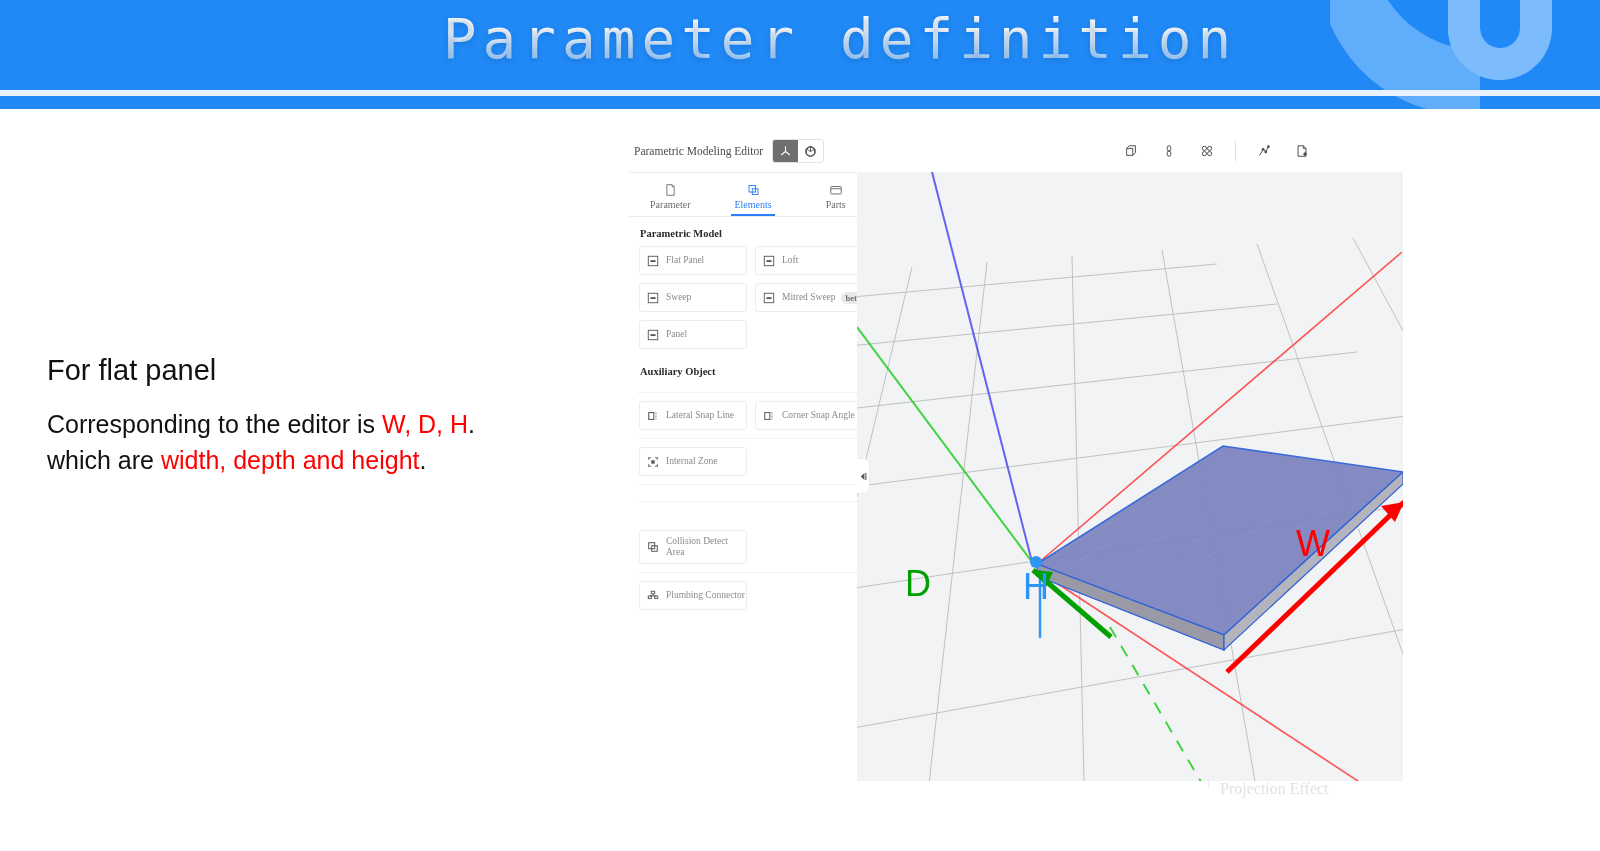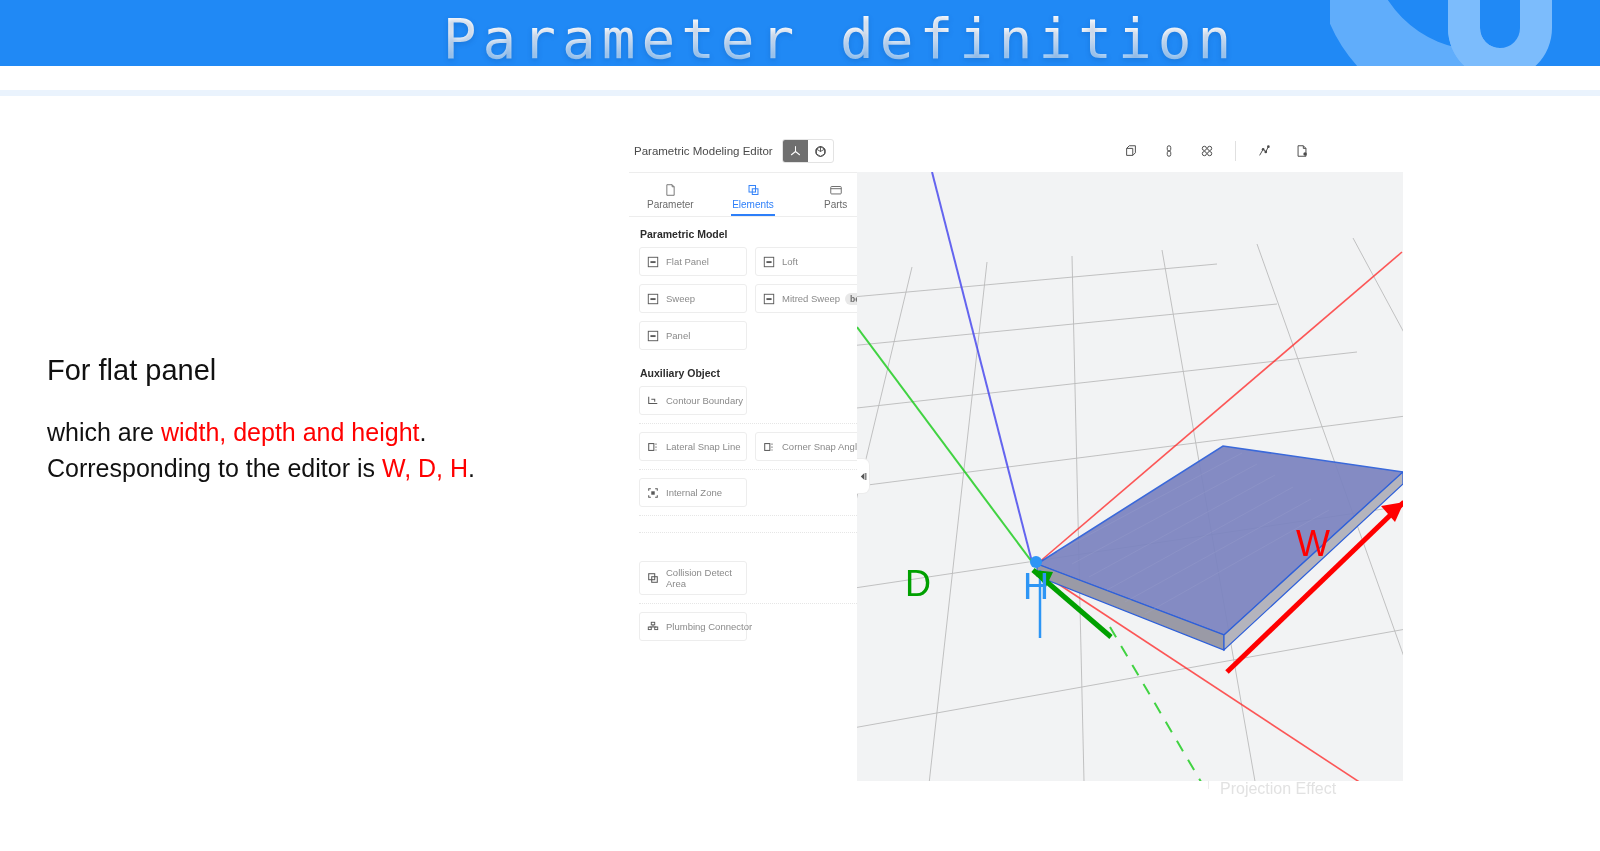--- a/index.html
+++ b/index.html
@@ -7,21 +7,21 @@
   body {
     font-family: "Liberation Sans", sans-serif;
     background: #ffffff;
     position: relative;
     overflow: hidden;
   }
 
   
   .banner {
     position: absolute; left: 0; top: 0;
-    width: 1600px; height: 66px;
+    width: 1600px; height: 109px;
     background: #2089f5;
     overflow: hidden;
   }
   .banner-strip {
     position: absolute; left: 0; top: 90px;
     width: 1600px; height: 6px;
     background: #eaf3fd;
   }
   .banner-deco { position: absolute; right: 0; top: -30px; width: 270px; height: 140px; }
   .banner-title {
@@ -38,26 +38,26 @@
     text-shadow: 0 2px 5px rgba(10,70,150,0.25);
     white-space: nowrap;
     padding-left: 80px;
   }
 
   
   .explain {
     position: absolute; left: 47px; top: 348px; width: 540px;
     color: #111;
   }
-  .explain-head { font-size: 29px; line-height: 44px; margin-bottom: 22px; }
+  .explain-head { font-size: 29px; line-height: 44px; margin-bottom: 14px; }
   .explain-body { font-size: 25px; line-height: 36px; }
   .hl { color: #ff0000; }
 
   
-  .editor { position: absolute; left: 608px; top: 131px; width: 795px; height: 658px; }
+  .editor { position: absolute; left: 608px; top: 131px; width: 795px; height: 658px; font-family: Liberation Serif, serif; }
 
   .ed-topbar {
     position: absolute; left: 0; top: 0; width: 795px; height: 41px;
     background: #ffffff;
   }
   .ed-title-wrap {
     position: absolute; left: 26px; top: 8px;
     display: flex; align-items: center; gap: 9px;
   }
   .ed-title { font-size: 11.5px; color: #4a4a4a; }
@@ -160,24 +160,24 @@
     <path d="M118,-40 L118,58 A52,52 0 0 0 170,110 L170,78 A20,20 0 0 1 150,58 L150,-40 Z" fill="#7cbcfc"></path>
   </svg>
   <div class="banner-title">Parameter definition</div>
 </div>
 <div class="banner-strip"></div>
 
 <div class="explain">
   <div class="explain-head">For flat panel</div>
   <div class="explain-body">
     <div>
+      <span>Corresponding to the editor is </span><span class="hl">W, D, H</span><span>.</span>
+    </div>
+    <div>
       <span>which are </span><span class="hl">width, depth and height</span><span>.</span>
-    </div>
-    <div>
-      <span>Corresponding to the editor is </span><span class="hl">W, D, H</span><span>.</span>
     </div>
   </div>
 </div>
 
 <div class="editor">
 
   <div class="ed-topbar">
     <div class="ed-title-wrap">
       <span class="ed-title">Parametric Modeling Editor</span>
       <div class="ed-modeswitch">
@@ -317,31 +317,20 @@
                 <rect x="4" y="6" width="6" height="2.2" fill="#5a5a5a"></rect>
               </svg>
           </span>
           <span class="item-label">Panel</span>
         </div>
       </div>
 
       <div class="section-head" style="padding-top:17px;">
         <span class="section-title">Auxiliary Object</span>
         <span class="chev">▲</span>
-      </div>
-      <div class="grid-items">
-        <div class="item">
-          <span class="item-icon">
-            <svg width="12" height="12" viewBox="0 0 14 14">
-                <path d="M2 2 L2 10 L12 10" stroke="#5a5a5a" stroke-width="1.2" fill="none"></path>
-                <path d="M5 5 L9 5 L9 8" stroke="#5a5a5a" stroke-width="1.2" fill="none"></path>
-              </svg>
-          </span>
-          <span class="item-label">Contour Boundary</span>
-        </div>
       </div>
       <div class="row-sep"></div>
       <div class="sp8"></div>
       <div class="grid-items">
         <div class="item">
           <span class="item-icon">
             <svg width="12" height="12" viewBox="0 0 14 14">
                 <rect x="2" y="3" width="6" height="8" stroke="#5a5a5a" stroke-width="1.2" fill="none"></rect>
                 <path d="M10.5 3 L10.5 4.5 M10.5 6.5 L10.5 8 M10.5 10 L10.5 11" stroke="#5a5a5a" stroke-width="1.2"></path>
               </svg>

